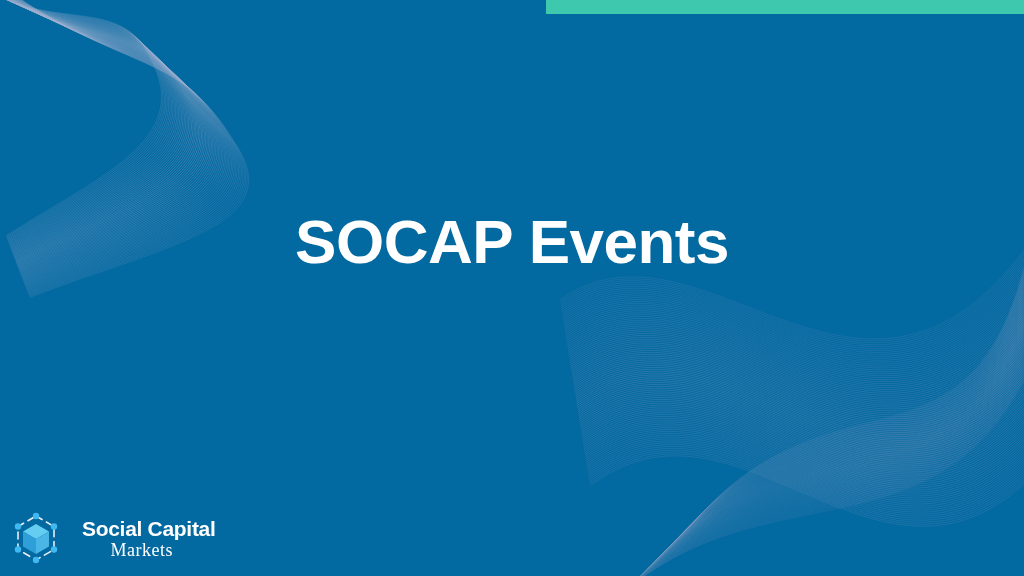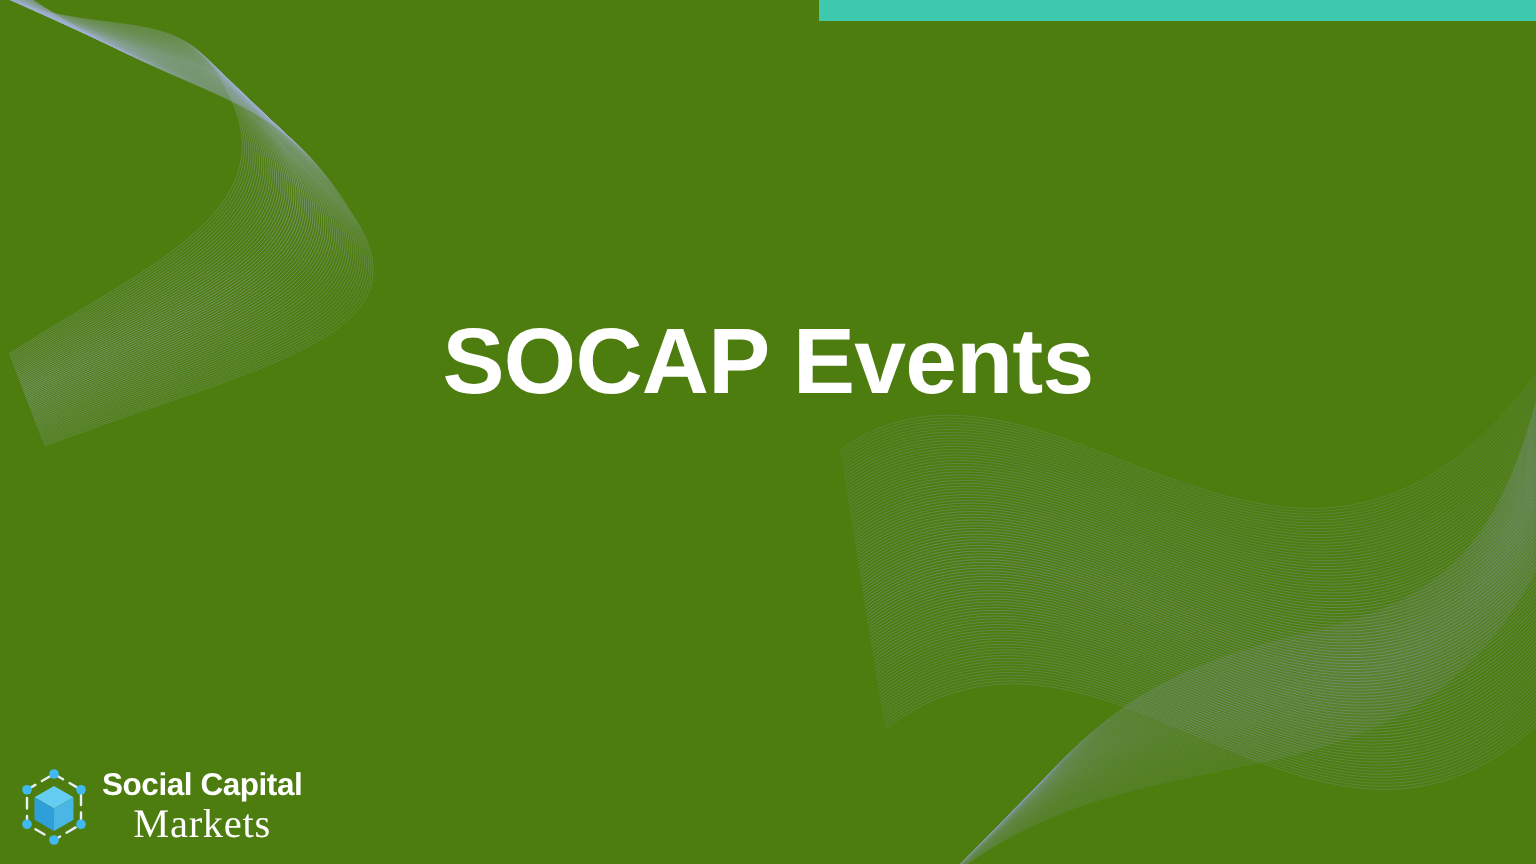--- a/index.html
+++ b/index.html
@@ -4,21 +4,21 @@
 <style>
   html, body {
     margin: 0;
     padding: 0;
     background: #0a1838;
   }
   #slide {
     position: relative;
     width: 1024px;
     height: 576px;
-    background: #4d7c0f;
+    background: #0369a1;
     overflow: hidden;
     font-family: "Liberation Sans", sans-serif;
   }
 
   
   .accent-bar {
     position: absolute;
     top: 0;
     left: 546px;
     right: 0;
@@ -69,25 +69,26 @@
   .logo-words {
     display: flex;
     flex-direction: column;
     line-height: 1;
   }
   .logo-primary {
     color: #ffffff;
     font-size: 21px;
     font-weight: bold;
     letter-spacing: -0.3px;
+    margin-left: 14px;
   }
   .logo-secondary {
     color: #ffffff;
     font-family: "Liberation Serif", serif;
-    font-size: 27px;
+    font-size: 18px;
     letter-spacing: 0.5px;
     text-align: center;
     margin-top: 2px;
   }
 </style>
 </head>
 <body>
 
 <div id="slide">
 

